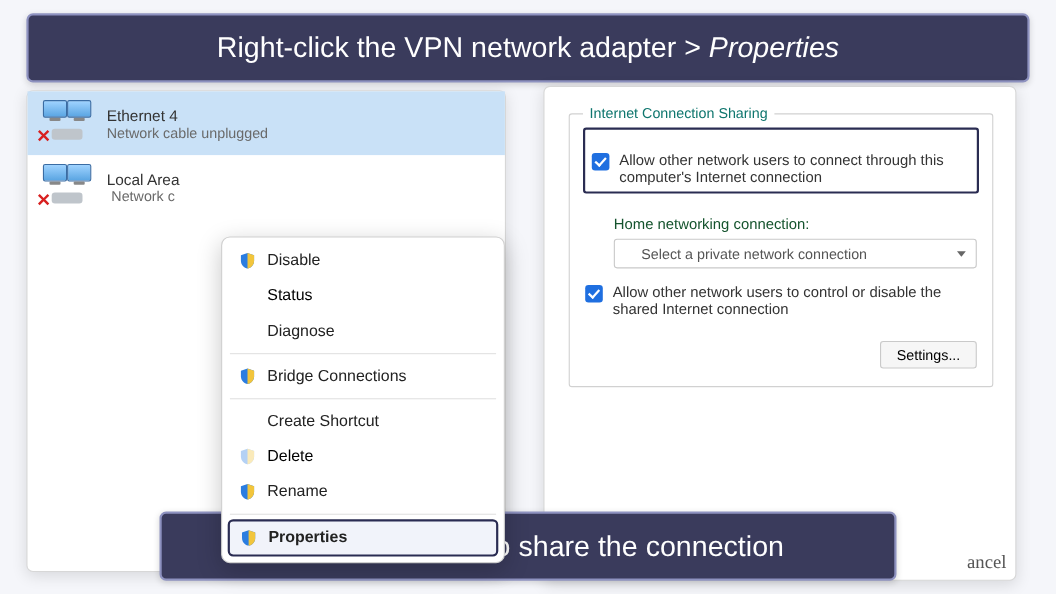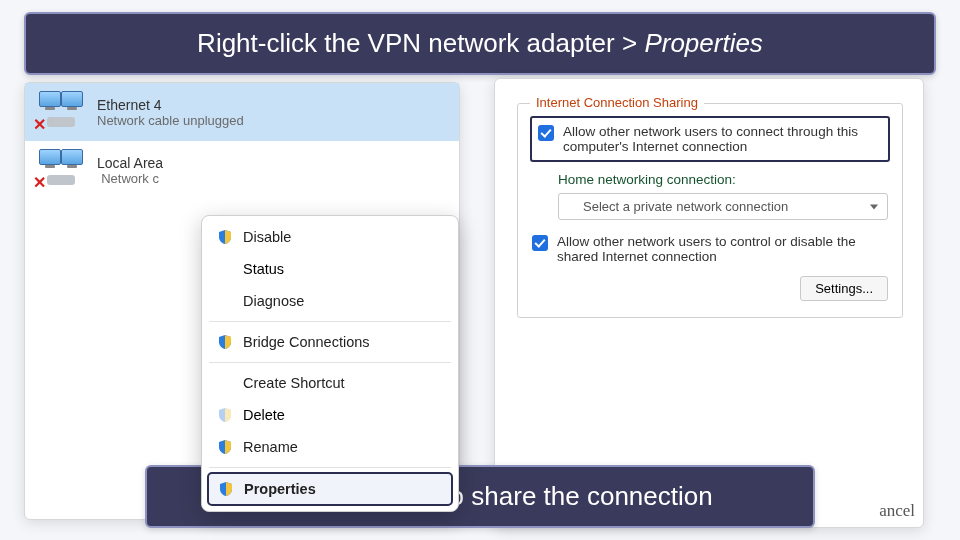--- a/index.html
+++ b/index.html
@@ -90,26 +90,26 @@
   .shield svg { width:16px; height:16px; display:block; }
   .spacer { width:26px; flex:none; }
   
   .rp-inner { padding: 14px 20px 20px 22px; font-size:13.5px; color:#333; }
   .fieldset {
     border:1px solid #d1d1d1; border-radius:3px; padding:14px 14px 16px 14px;
     position:relative; margin-top:10px;
   }
   .legend {
     position:absolute; top:-9px; left:12px; background:#fff; padding:0 6px;
-    color:#c2410c; font-size:13px;
+    color:#0f766e; font-size:13px;
   }
   .chkrow { display:flex; align-items:flex-start; gap:9px; margin:6px 0; }
   .chkrow.highlight {
-    border:2.5px solid #2a2c52; border-radius:3px; padding:6px 6px 6px 6px;
-    margin: -2px -2px 10px -2px;
+    border:2.5px solid #2a2c52; border-radius:3px; padding:20px 6px 6px 6px;
+    margin: -2px -2px 20px -2px;
   }
   .cbox {
     width:16px; height:16px; border-radius:3px; background:#1f6fe0;
     position:relative; flex:none; margin-top:1px;
   }
   .cbox::after {
     content:""; position:absolute; left:3px; top:4px; width:8px; height:4px;
     border-left:2px solid #fff; border-bottom:2px solid #fff;
     transform: rotate(-48deg);
   }
@@ -119,21 +119,21 @@
     border:1px solid #c9c9c9; border-radius:3px; padding:5px 26px 5px 24px;
     color:#555; position:relative; background:#fff; font-size:13px;
   }
   .dd::after {
     content:""; position:absolute; right:9px; top:50%;
     border-left:4px solid transparent; border-right:4px solid transparent;
     border-top:5px solid #666; transform:translateY(-50%);
   }
   .btn {
     border:1px solid #c9c9c9; background:#f6f6f6; border-radius:3px;
-    padding:4px 14px; font-size:13px; float:right; margin-top:6px;
+    padding:4px 14px; font-size:13px; float:right; margin-top:16px;
   }
   .cancel-edge {
     position:absolute; bottom:6px; right:8px; font-size:17px; color:#555;font-family:Liberation Serif, serif;
   }
 </style>
 </head>
 <body>
 
 <div class="banner banner-top">
   <span>Right-click the VPN network adapter &gt; </span><em>Properties</em>

